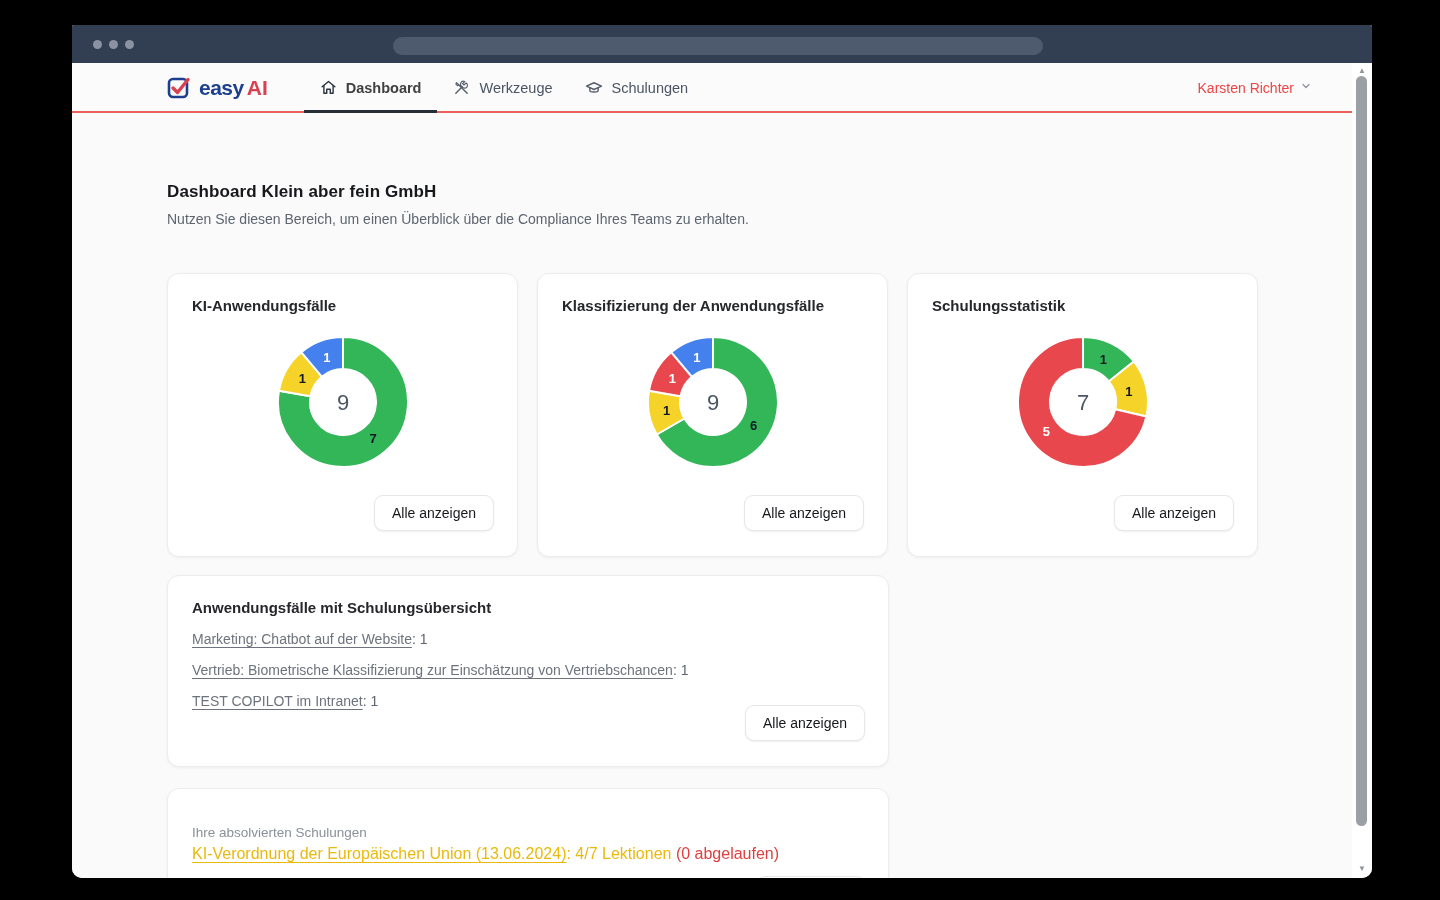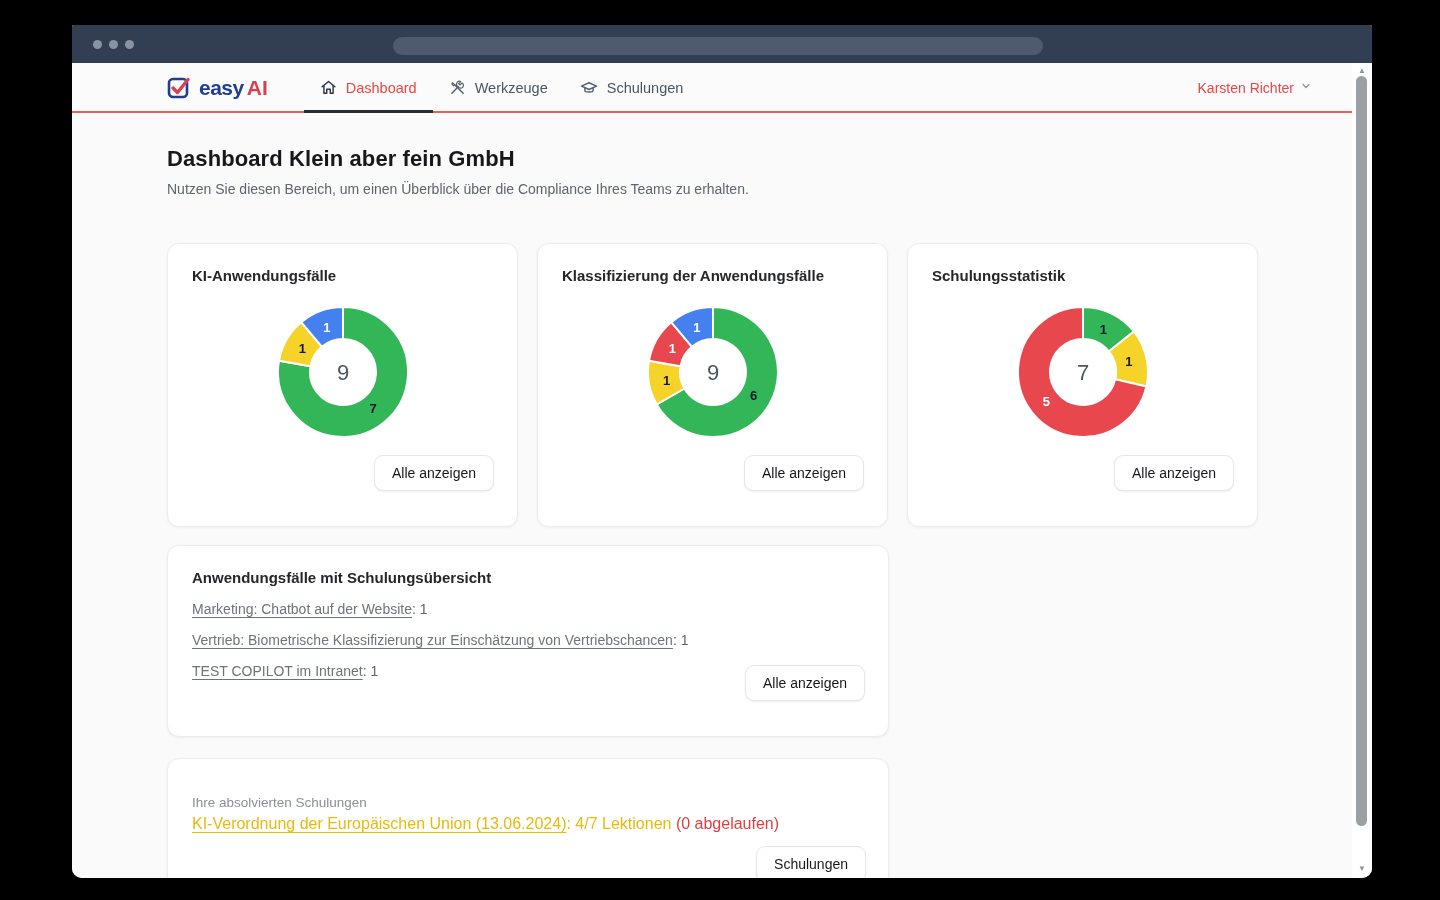--- a/index.html
+++ b/index.html
@@ -26,37 +26,37 @@
   
   nav { height:50px; display:flex; align-items:center; padding:1px 32px 0 95px; background:#fbfbfb;
         border-bottom:2px solid #ec5f5f; position:relative; }
   .logo { display:flex; align-items:center; gap:6px; margin-right:36px; }
   .logo-word1 { font-size:21px; font-weight:bold; color:#1e3f8f; letter-spacing:-0.5px; }
   .logo-word2 { font-size:21px; font-weight:bold; color:#d8414f; margin-left:3px; }
   .nav-items { display:flex; height:100%; }
   .nav-item { display:flex; align-items:center; gap:9px; padding:0 16px; height:100%; position:relative;
               font-size:14.5px; color:#4b5563; cursor:pointer; }
   .nav-item .nicon { display:flex; align-items:center; color:#555e6b; }
-  .nav-item.active { color:#ef4444; font-weight:400; }
+  .nav-item.active { color:#404040; font-weight:700; }
   .nav-item.active .nicon { color:#2b3340; }
   .nav-item.active::after { content:""; position:absolute; left:0; right:0; bottom:-2px; height:3px; background:#272d36; }
   .user { margin-left:auto; display:flex; align-items:flex-start; gap:6px; font-size:14px; color:#ef4444; cursor:pointer; padding-right:8px; }
 
   
   main { padding:33px 92px 0 95px; }
-  h1 { font-size:22px; font-weight:bold; color:#17181c; letter-spacing:0.1px; }
+  h1 { font-size:17px; font-weight:bold; color:#17181c; letter-spacing:0.1px;margin-top:36px; }
   .page-subtitle { margin-top:9px; font-size:14px; color:#5d6570; }
 
   .donut-row { margin-top:46px; display:flex; gap:19px; }
   .card { background:#fff; border:1px solid #ececec; border-radius:12px;
           box-shadow:0 1px 3px rgba(0,0,0,0.05); position:relative; }
   .donut-card { width:351px; height:284px; padding:23px 24px; }
   .card-title { font-size:15px; font-weight:600; color:#26272b; }
   .donut-wrap { display:flex; justify-content:center; margin-top:21px; }
-  .btn { position:absolute; right:23px; bottom:35px; background:#fff; border:1px solid #e7e7e9; border-radius:9px;
+  .btn { position:absolute; right:23px; bottom:25px; background:#fff; border:1px solid #e7e7e9; border-radius:9px;
          padding:9px 17px; font-size:14px; color:#17181c; font-family:inherit;
          box-shadow:0 1px 2px rgba(0,0,0,0.07); cursor:pointer; }
 
   .wide-card { width:722px; margin-top:18px; padding:23px 24px; }
   .wide-card.nonconf { height:192px; }
   .wide-card.trainings { height:152px; margin-top:21px; }
   .nc-row { margin-top:15px; font-size:14px; color:#5d6570; }
   .nc-link { color:#6d737c; text-decoration:underline; text-underline-offset:3px; cursor:pointer; }
   .tr-subtitle { margin-top:13px; font-size:13.5px; color:#8a909a; }
   .tr-line { margin-top:5px; font-size:16px; }

